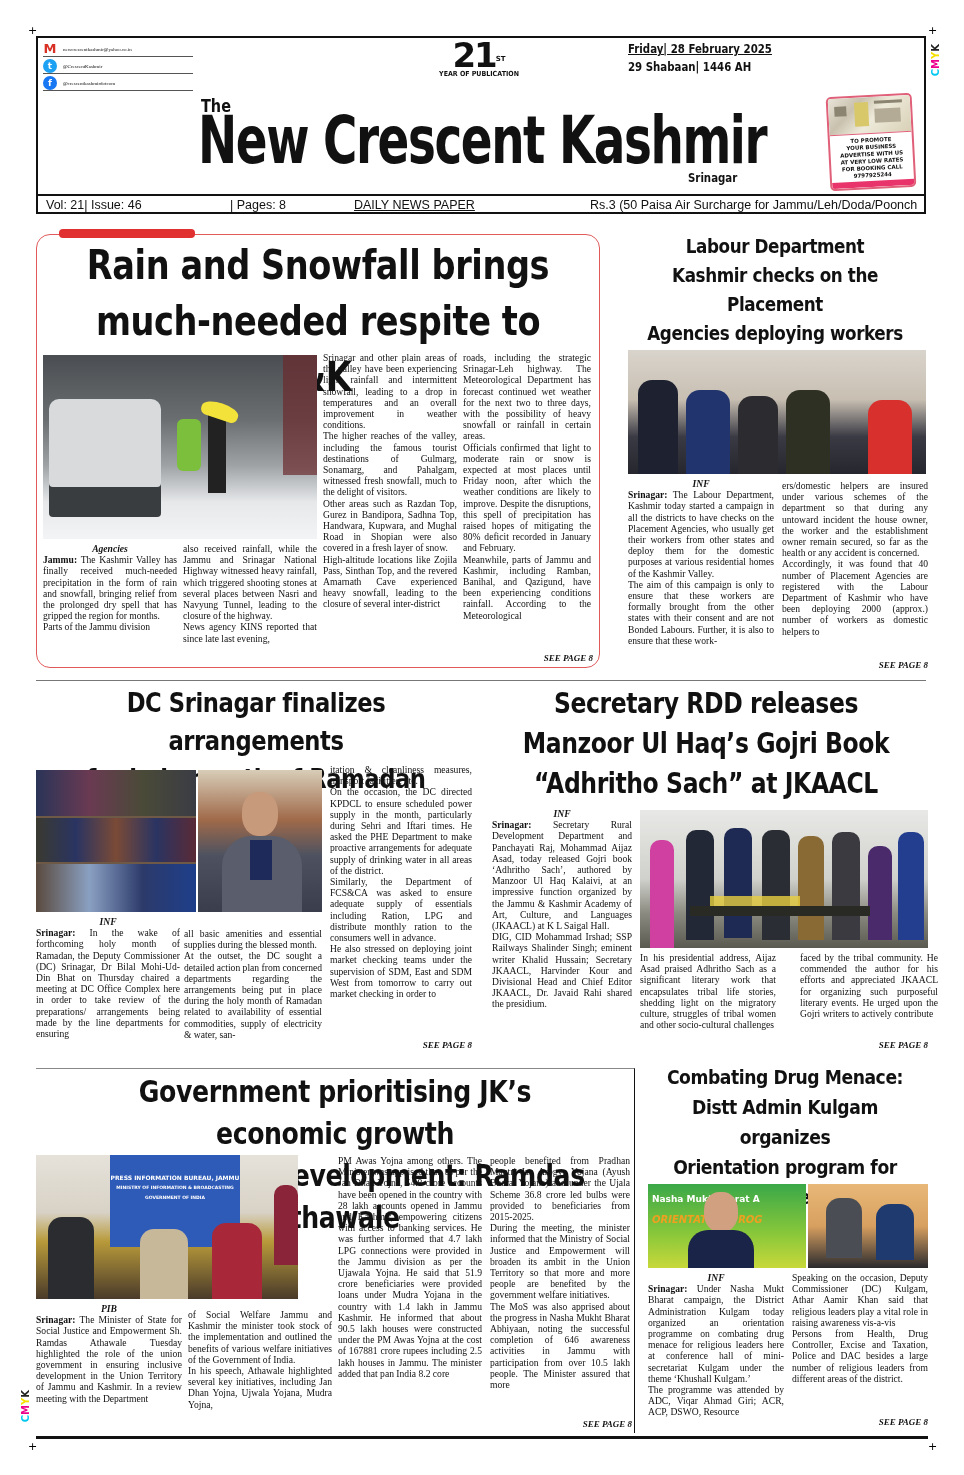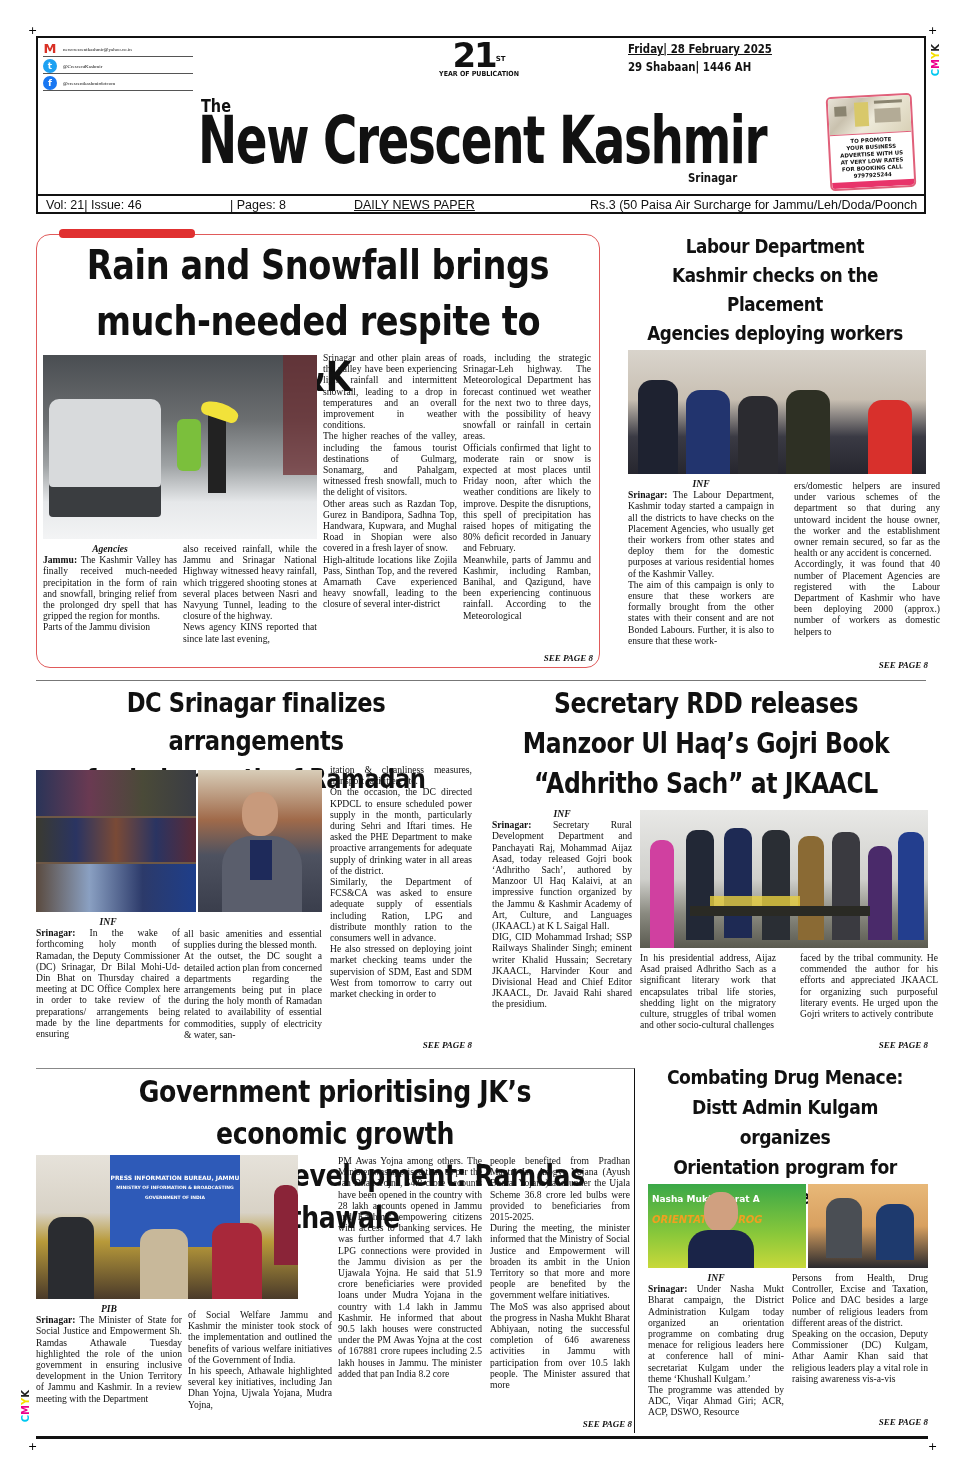--- a/index.html
+++ b/index.html
@@ -128,21 +128,21 @@
   </div>
   <div class="col" style="left:286px;top:117px;width:134px;">
     <p>Srinagar and other plain areas of the valley have been experiencing light rainfall and intermittent snowfall, leading to a drop in temperatures and an overall improvement in weather conditions.</p>
     <p>The higher reaches of the valley, including the famous tourist destinations of Gulmarg, Sonamarg, and Pahalgam, witnessed fresh snowfall, much to the delight of visitors.</p>
     <p>Other areas such as Razdan Top, Gurez in Bandipora, Sadhna Top, Handwara, Kupwara, and Mughal Road in Shopian were also covered in a fresh layer of snow.</p>
     <p>High-altitude locations like Zojila Pass, Sinthan Top, and the revered Amarnath Cave experienced heavy snowfall, leading to the closure of several inter-district</p>
   </div>
   <div class="col" style="left:426px;top:117px;width:128px;">
     <p>roads, including the strategic Srinagar-Leh highway. The Meteorological Department has forecast continued wet weather for the next two to three days, with the possibility of heavy snowfall or rainfall in certain areas.</p>
     <p>Officials confirmed that light to moderate rain or snow is expected at most places until Friday noon, after which the weather conditions are likely to improve. Despite the disruptions, this spell of precipitation has raised hopes of mitigating the 80% deficit recorded in January and February.</p>
-    <p>Meanwhile, parts of Jammu and Kashmir, including Ramban, Banihal, and Qazigund, have been experiencing continuous rainfall. According to the Meteorological</p>
+    <p>Meanwhile, parts of Jammu and Kashmir, including Ramban, Banihal, and Qazigund, have been experiencing conditions rainfall. According to the Meteorological</p>
   </div>
   <div class="see" style="right:6px;top:418px;">SEE PAGE 8</div>
 </div>
 
 <div class="box" style="left:622px;top:232px;width:306px;height:440px;">
   <div class="h" style="font-size:20px;line-height:29px;transform:scaleX(.84);">
     <div>Labour Department</div>
     <div>Kashmir checks on the Placement</div>
     <div>Agencies deploying workers for</div>
     <div>domestic purposes</div>
@@ -152,21 +152,21 @@
     <div class="abs" style="left:58px;top:40px;width:44px;height:84px;background:#22346e;border-radius:14px 14px 0 0;"></div>
     <div class="abs" style="left:110px;top:46px;width:40px;height:78px;background:#2b2b30;border-radius:14px 14px 0 0;"></div>
     <div class="abs" style="left:158px;top:40px;width:44px;height:84px;background:#2e3024;border-radius:14px 14px 0 0;"></div>
     <div class="abs" style="left:240px;top:50px;width:44px;height:74px;background:#d8302c;border-radius:14px 14px 0 0;"></div>
   </div>
   <div class="col" style="left:6px;top:246px;width:146px;">
     <p class="byline">INF</p>
     <p><span class="place">Srinagar:</span> <span>The Labour Department, Kashmir today started a campaign in all the districts to have checks on the Placement Agencies, who usually get their workers from other states and deploy them for the domestic purposes at various residential homes of the Kashmir Valley.</span></p>
     <p>The aim of this campaign is only to ensure that these workers are formally brought from the other states with their consent and are not Bonded Labours. Further, it is also to ensure that these work-</p>
   </div>
-  <div class="col" style="left:172px;top:248px;width:146px;">
+  <div class="col" style="left:160px;top:248px;width:146px;">
     <p>ers/domestic helpers are insured under various schemes of the department so that during any untoward incident the house owner, the worker and the establishment owner remain secured, so far as the health or any accident is concerned.</p>
     <p>Accordingly, it was found that 40 number of Placement Agencies are registered with the Labour Department of Kashmir who have been deploying 2000 (approx.) number of workers as domestic helpers to</p>
   </div>
   <div class="see" style="right:0;top:428px;">SEE PAGE 8</div>
 </div>
 
 <div class="rule" style="left:36px;top:680px;width:890px;"></div>
 
 <div class="box" style="left:36px;top:684px;width:440px;height:370px;">
   <div class="h" style="font-size:27px;line-height:38px;transform:scaleX(.84);">
@@ -285,19 +285,19 @@
   <div class="photo" style="left:166px;top:122px;width:120px;height:84px;background:linear-gradient(180deg,#e8b878 0%,#d8a060 50%,#2a2a2e 100%);">
     <div class="abs" style="left:18px;top:14px;width:36px;height:60px;background:#4a4e54;border-radius:14px 14px 0 0;"></div>
     <div class="abs" style="left:68px;top:20px;width:38px;height:56px;background:#1e3a6e;border-radius:14px 14px 0 0;"></div>
   </div>
   <div class="col" style="left:6px;top:210px;width:136px;">
     <p class="byline">INF</p>
     <p><span class="place">Srinagar:</span> <span>Under Nasha Mukt Bharat campaign, the District Administration Kulgam today organized an orientation programme on combating drug menace for religious leaders here at conference hall of mini-secretariat Kulgam under the theme ‘Khushall Kulgam.’</span></p>
     <p>The programme was attended by ADC, Viqar Ahmad Giri; ACR, ACP, DSWO, Resource</p>
   </div>
   <div class="col" style="left:150px;top:210px;width:136px;">
+    <p>Speaking on the occasion, Deputy Commissioner (DC) Kulgam, Athar Aamir Khan said that religious leaders play a vital role in raising awareness vis-a-vis</p>
     <p>Persons from Health, Drug Controller, Excise and Taxation, Police and DAC besides a large number of religious leaders from different areas of the district.</p>
-    <p>Speaking on the occasion, Deputy Commissioner (DC) Kulgam, Athar Aamir Khan said that religious leaders play a vital role in raising awareness vis-a-vis</p>
   </div>
   <div class="see" style="right:0;top:355px;">SEE PAGE 8</div>
 </div>
 
 <div class="abs" style="left:36px;top:1436px;width:892px;height:3px;background:#111;"></div>
 
 </body></html>

